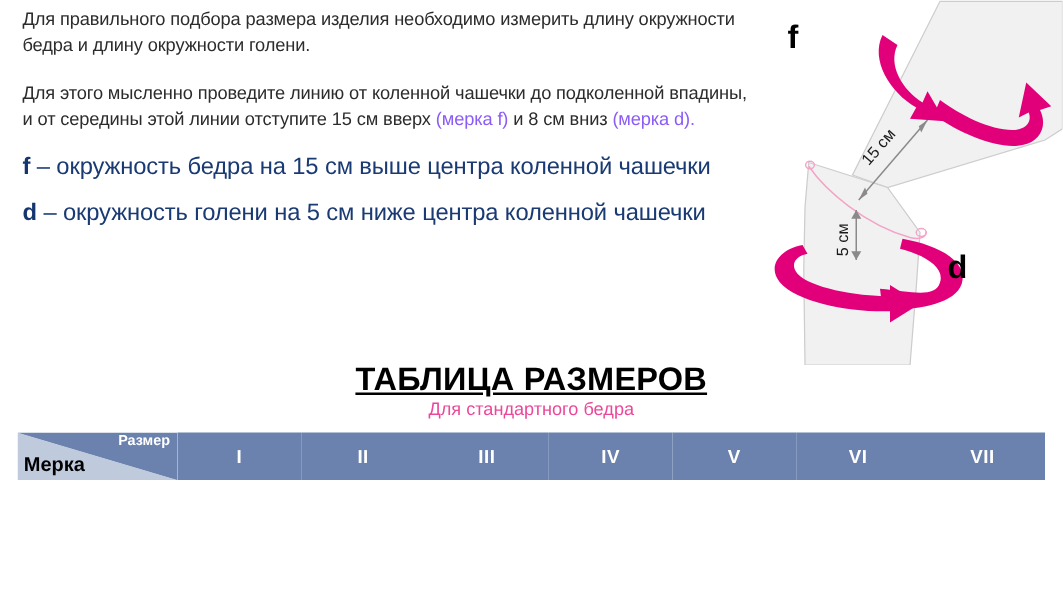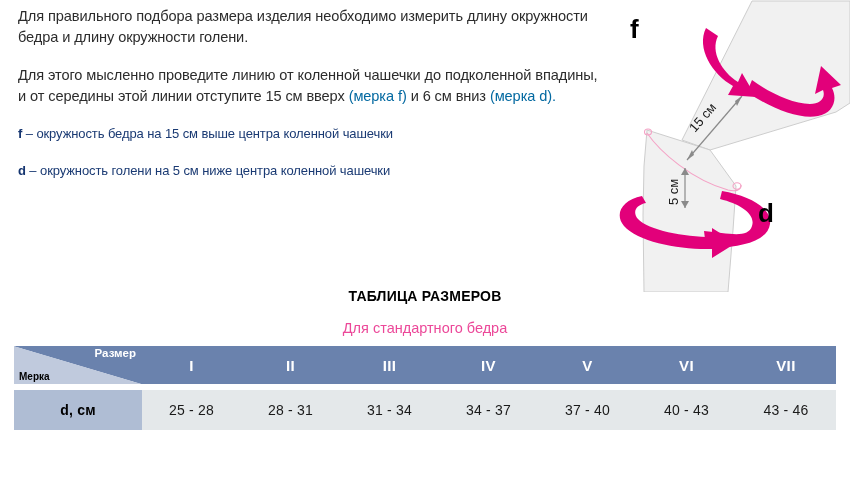--- a/index.html
+++ b/index.html
@@ -24,24 +24,24 @@
     width: 580px;
   }
   .para {
     font-size: 14.6px;
     line-height: 21px;
     color: #2c2c2c;
     margin: 0 0 17px 0;
     letter-spacing: -0.1px;
   }
   .para.p2 { margin-bottom: 16px; }
-  .pink { color: #0369a1; }
+  .pink { color: #8b5cf6; }
 
   .legend-line {
-    font-size: 13px;
+    font-size: 19px;
     line-height: 21px;
     color: #1a3a73;
     margin: 0 0 16px 0;
     letter-spacing: -0.1px;
   }
   .legend-line .key {
     font-weight: bold;
     color: #153570;
   }
 
@@ -55,24 +55,25 @@
   }
   .illustration svg { display: block; }
 
   
   .table-title {
     position: absolute;
     left: 0;
     top: 288px;
     width: 850px;
     text-align: center;
-    font-size: 14px;
+    font-size: 26px;
     font-weight: bold;
     color: #000000;
     letter-spacing: 0.2px;
+    text-decoration: underline;
   }
   .table-subtitle {
     position: absolute;
     left: 0;
     top: 320px;
     width: 850px;
     text-align: center;
     font-size: 14.5px;
     color: #ec4899;
   }
@@ -111,21 +112,21 @@
     top: 1px;
     font-size: 11.5px;
     font-weight: bold;
     color: #ffffff;
     z-index: 2;
   }
   .corner-cell .lbl-measure {
     position: absolute;
     left: 5px;
     bottom: 2px;
-    font-size: 10px;
+    font-size: 16px;
     font-weight: bold;
     color: #000000;
     z-index: 2;
   }
 
   .head-cell {
     height: 38px;
     background: #6a82ad;
     color: #ffffff;
     font-size: 15px;
@@ -157,21 +158,21 @@
     letter-spacing: 0.2px;
   }
 </style>
 </head>
 <body>
 
 <div class="text-col">
 
   <p class="para p1">Для правильного подбора размера изделия необходимо измерить длину окружности бедра и длину окружности голени.</p>
 
-  <p class="para p2"><span>Для этого мысленно проведите линию от коленной чашечки до подколенной впадины, и от середины этой линии отступите 15 см вверх </span><span class="pink">(мерка f)</span><span> и 6 см вниз </span><span class="pink">(мерка d).</span></p>
+  <p class="para p2"><span>Для этого мысленно проведите линию от коленной чашечки до подколенной впадины, и от середины этой линии отступите 15 см вверх </span><span class="pink">(мерка f)</span><span> и 8 см вниз </span><span class="pink">(мерка d).</span></p>
 
 
   <p class="legend-line"><span class="key">f</span><span>&nbsp;</span><span>–</span><span>&nbsp;</span><span>окружность бедра на 15 см выше центра коленной чашечки</span></p>
 
   <p class="legend-line"><span class="key">d</span><span>&nbsp;</span><span>–</span><span>&nbsp;</span><span>окружность голени на 5 см ниже центра коленной чашечки</span></p>
 
 </div>
 
 <div class="illustration">
   <svg width="250" height="292" viewBox="0 0 250 292" xmlns="http://www.w3.org/2000/svg">
@@ -249,24 +250,14 @@
       <th class="head-cell">VII</th>
     </tr>
   </thead>
   <tbody>
     <tr class="spacer-row">
       <td colspan="8"></td>
     </tr>
     <tr class="spacer-row">
       <td colspan="8"></td>
     </tr>
-    <tr>
-      <td class="row-label">d, см</td>
-      <td class="data-cell">25 - 28</td>
-      <td class="data-cell">28 - 31</td>
-      <td class="data-cell">31 - 34</td>
-      <td class="data-cell">34 - 37</td>
-      <td class="data-cell">37 - 40</td>
-      <td class="data-cell">40 - 43</td>
-      <td class="data-cell">43 - 46</td>
-    </tr>
   </tbody>
 </table>
 
 </body></html>

